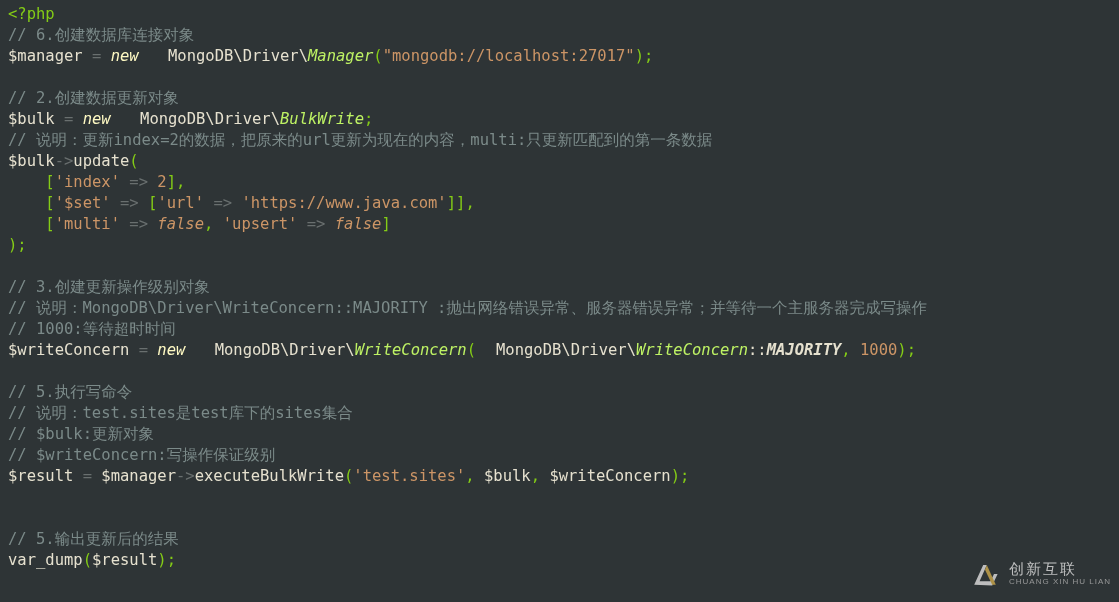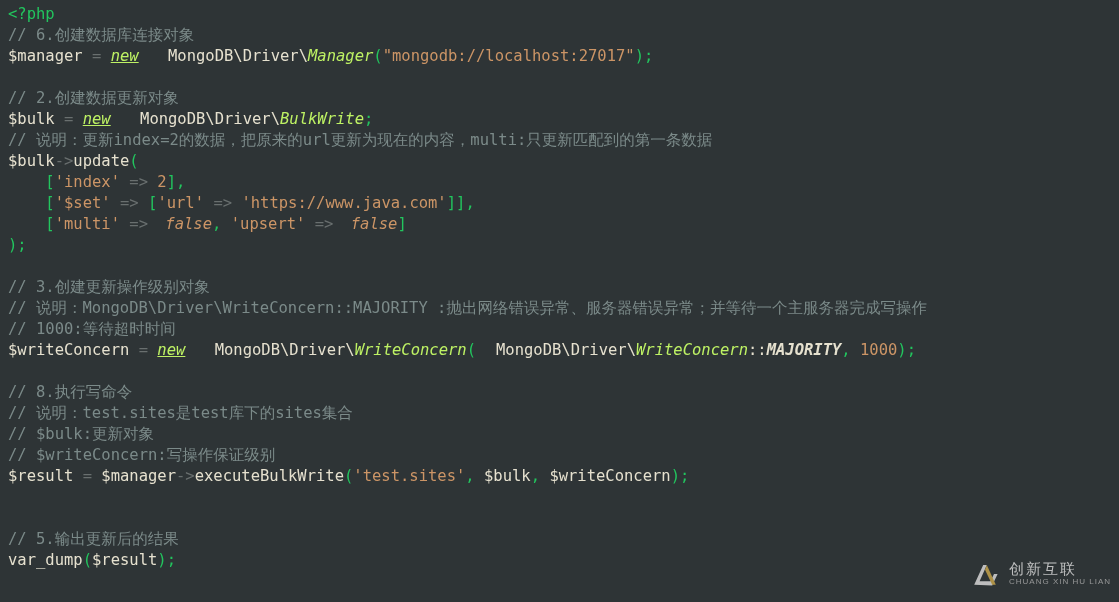--- a/index.html
+++ b/index.html
@@ -9,29 +9,29 @@
     font-size: 15.5px;
     line-height: 21px;
     padding: 4px 0 4px 8px;
     width: 1119px;
     height: 602px;
     overflow: hidden;
     position: relative;
   }
   pre { white-space: pre; }
   .comment   { color: #7b8a89; }
-  .keyword   { color: #bef264; font-style: italic; text-decoration: underline; }
+  .keyword   { color: #fef9c3; font-style: italic; }
   .ns        { color: #e6e1cf; padding-left: 20px; }
   .class-i   { color: #bef264; font-style: italic; }
   .string    { color: #cc9566; }
   .var       { color: #e6e1cf; }
-  .punct     { color: #22c55e; }
+  .punct     { color: #84cc16; }
   .arrow     { color: #696f6f; }
   .num       { color: #cc9566; }
-  .bool      { color: #cc9566; font-style: italic; margin-left: 8px; }
+  .bool      { color: #cc9566; font-style: italic; }
   .op        { color: #696f6f; }
   .scope     { color: #e6e1cf; }
   .func      { color: #e6e1cf; }
   .constname { color: #e6e1cf; font-style: italic; font-weight: bold; }
 
   .watermark {
     position: absolute;
     right: 8px;
     bottom: 10px;
     display: flex;
@@ -61,21 +61,21 @@
     <span class="punct">[</span><span class="string">'index'</span> <span class="op">=&gt;</span> <span class="num">2</span><span class="punct">],</span>
     <span class="punct">[</span><span class="string">'$set'</span> <span class="op">=&gt;</span> <span class="punct">[</span><span class="string">'url'</span> <span class="op">=&gt;</span> <span class="string">'https://www.java.com'</span><span class="punct">]],</span>
     <span class="punct">[</span><span class="string">'multi'</span> <span class="op">=&gt;</span> <span class="bool">false</span><span class="punct">,</span> <span class="string">'upsert'</span> <span class="op">=&gt;</span> <span class="bool">false</span><span class="punct">]</span>
 <span class="punct">);</span>
 
 <span class="comment">// 3.创建更新操作级别对象</span>
 <span class="comment">// 说明：MongoDB\Driver\WriteConcern::MAJORITY :抛出网络错误异常、服务器错误异常；并等待一个主服务器完成写操作</span>
 <span class="comment">// 1000:等待超时时间</span>
 <span class="var">$writeConcern</span> <span class="op">=</span> <span class="keyword">new</span> <span class="ns">MongoDB\Driver\</span><span class="class-i">WriteConcern</span><span class="punct">(</span><span class="ns">MongoDB\Driver\</span><span class="class-i">WriteConcern</span><span class="scope">::</span><span class="constname">MAJORITY</span><span class="punct">,</span> <span class="num">1000</span><span class="punct">);</span>
 
-<span class="comment">// 8.执行写命令</span>
+<span class="comment">// 5.执行写命令</span>
 <span class="comment">// 说明：test.sites是test库下的sites集合</span>
 <span class="comment">// $bulk:更新对象</span>
 <span class="comment">// $writeConcern:写操作保证级别</span>
 <span class="var">$result</span> <span class="op">=</span> <span class="var">$manager</span><span class="arrow">-&gt;</span><span class="func">executeBulkWrite</span><span class="punct">(</span><span class="string">'test.sites'</span><span class="punct">,</span> <span class="var">$bulk</span><span class="punct">,</span> <span class="var">$writeConcern</span><span class="punct">);</span>
 
 
 <span class="comment">// 5.输出更新后的结果</span>
 <span class="func">var_dump</span><span class="punct">(</span><span class="var">$result</span><span class="punct">);</span>
 </pre>
 

